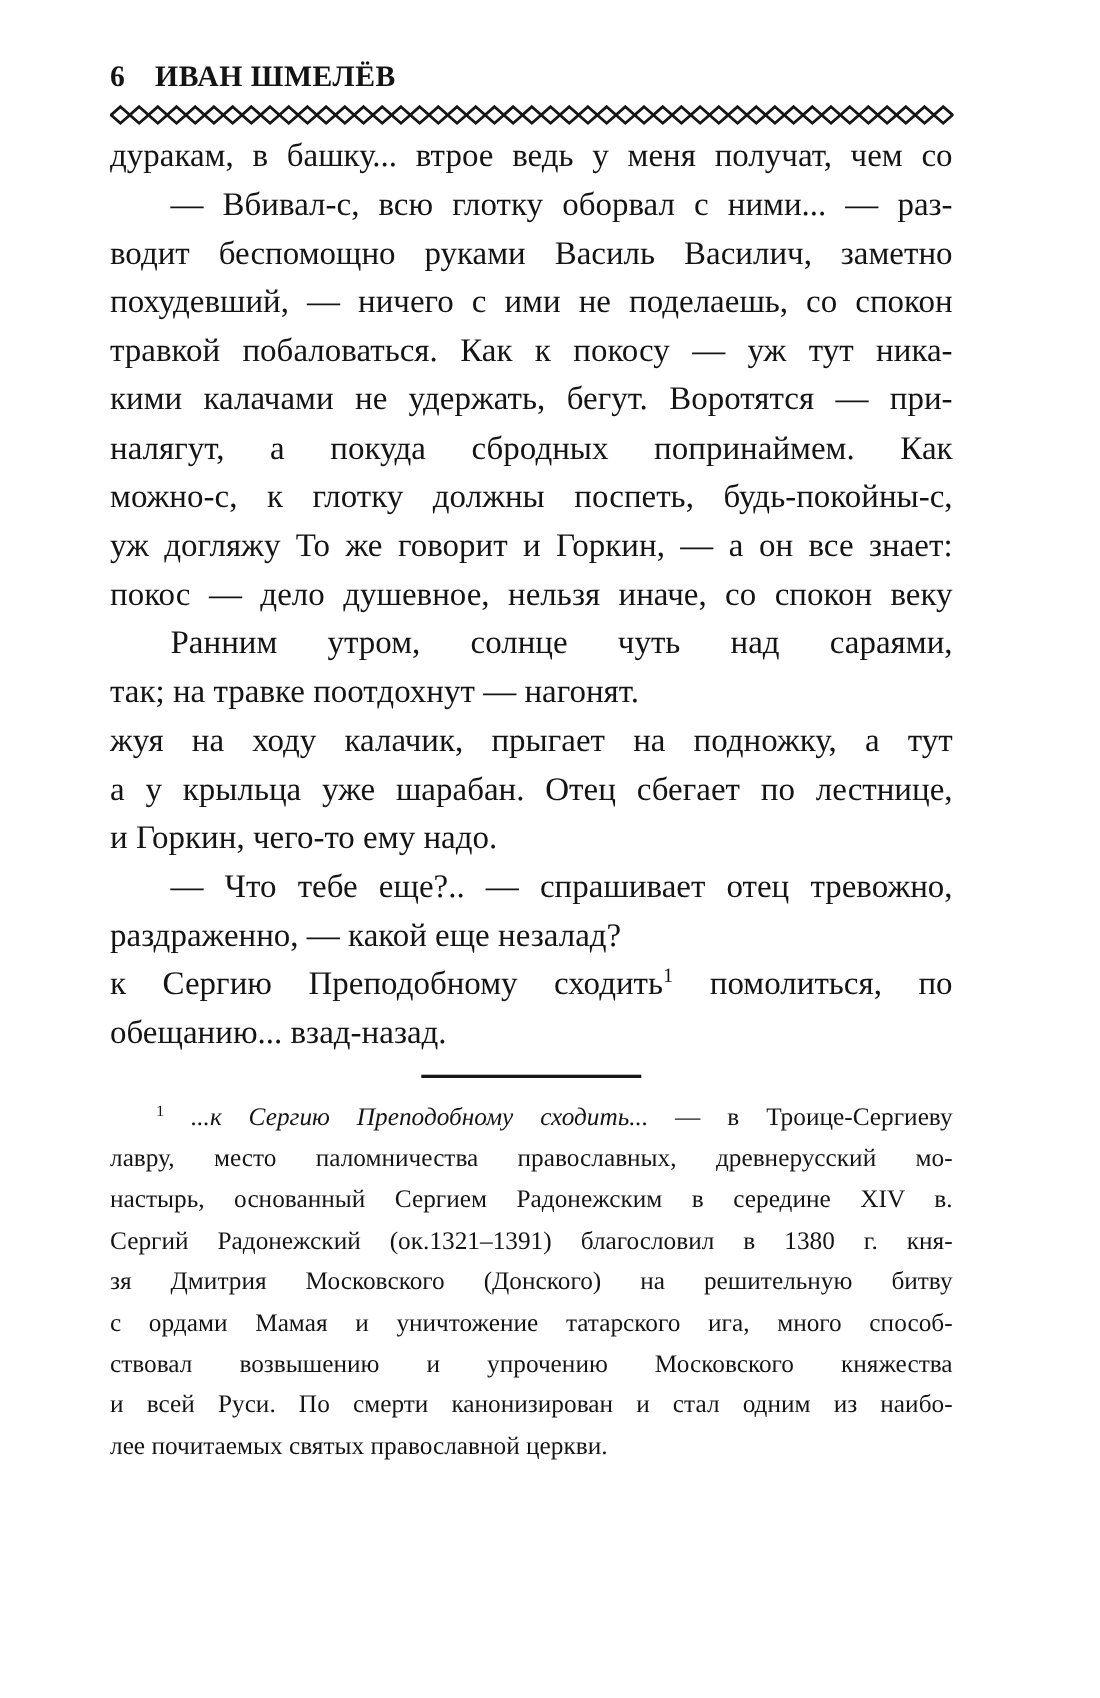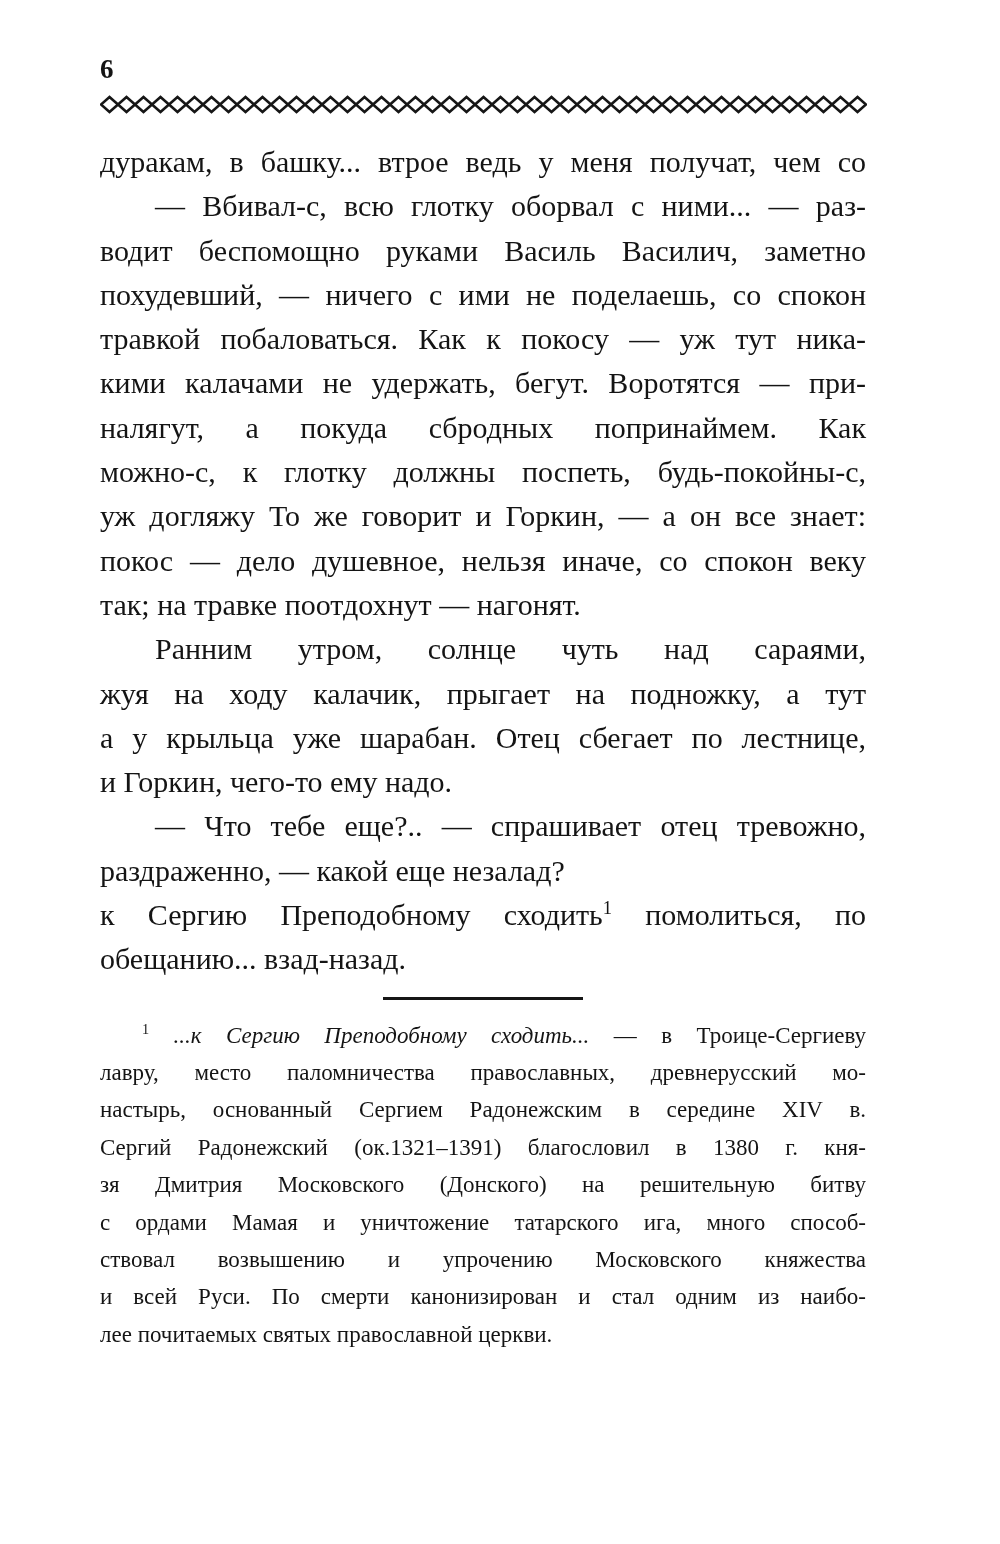--- a/index.html
+++ b/index.html
@@ -26,21 +26,21 @@
     font-weight: bold;
     letter-spacing: 0.5px;
     line-height: 30px;
   }
   .ornament {
     margin-top: 11px;
     height: 19px;
     line-height: 0;
   }
   .body-text {
-    margin-top: 26px;
+    margin-top: 6px;
     font-size: 30px;
   }
   .body-text .line {
     line-height: 44.3px;
     height: 44.3px;
   }
   .line {
     text-align: justify;
     text-align-last: justify;
     white-space: normal;
@@ -70,20 +70,21 @@
   .footnote .line.indent { text-indent: 42px; }
 </style>
 </head>
 <body>
 
 <div class="page">
   <div class="content">
 
     <div class="running-head">
       <span>6</span>
+      <span>ИВАН ШМЕЛЁВ</span>
     </div>
 
     <div class="ornament" id="ornament"><svg width="767" height="19">
           <polygon points="9.5,2 18,9.5 9.5,17 1,9.5" fill="none" stroke="#161616" stroke-width="2.6"></polygon>
           <polygon points="26.5,2 35,9.5 26.5,17 18,9.5" fill="none" stroke="#161616" stroke-width="2.6"></polygon>
           <polygon points="43.5,2 52,9.5 43.5,17 35,9.5" fill="none" stroke="#161616" stroke-width="2.6"></polygon>
           <polygon points="60.5,2 69,9.5 60.5,17 52,9.5" fill="none" stroke="#161616" stroke-width="2.6"></polygon>
           <polygon points="77.5,2 86,9.5 77.5,17 69,9.5" fill="none" stroke="#161616" stroke-width="2.6"></polygon>
           <polygon points="94.5,2 103,9.5 94.5,17 86,9.5" fill="none" stroke="#161616" stroke-width="2.6"></polygon>
           <polygon points="111.5,2 120,9.5 111.5,17 103,9.5" fill="none" stroke="#161616" stroke-width="2.6"></polygon>
@@ -131,22 +132,22 @@
         <div class="line"><span>дуракам, в башку... втрое ведь у меня получат, чем со</span></div>
         <div class="line indent"><span>— Вбивал-с, всю глотку оборвал с ними... — раз-</span></div>
         <div class="line"><span>водит беспомощно руками Василь Василич, заметно</span></div>
         <div class="line"><span>похудевший, — ничего с ими не поделаешь, со спокон</span></div>
         <div class="line"><span>травкой побаловаться. Как к покосу — уж тут ника-</span></div>
         <div class="line"><span>кими калачами не удержать, бегут. Воротятся — при-</span></div>
         <div class="line"><span>налягут, а покуда сбродных попринаймем. Как</span></div>
         <div class="line"><span>можно-с, к глотку должны поспеть, будь-покойны-с,</span></div>
         <div class="line"><span>уж догляжу То же говорит и Горкин, — а он все знает:</span></div>
         <div class="line"><span>покос — дело душевное, нельзя иначе, со спокон веку</span></div>
+        <div class="line indent"><span>Ранним утром, солнце чуть над сараями,</span></div>
         <div class="line last"><span>так; на травке поотдохнут — нагонят.</span></div>
-        <div class="line indent"><span>Ранним утром, солнце чуть над сараями,</span></div>
         <div class="line"><span>жуя на ходу калачик, прыгает на подножку, а тут</span></div>
         <div class="line"><span>а у крыльца уже шарабан. Отец сбегает по лестнице,</span></div>
         <div class="line last"><span>и Горкин, чего-то ему надо.</span></div>
         <div class="line indent"><span>— Что тебе еще?.. — спрашивает отец тревожно,</span></div>
         <div class="line last"><span>раздраженно, — какой еще незалад?</span></div>
         <div class="line"><span>к Сергию Преподобному сходить</span><span class="sup">1</span><span> помолиться, по</span></div>
         <div class="line last"><span>обещанию... взад-назад.</span></div>
       </div>
 
     <hr class="footnote-divider">

